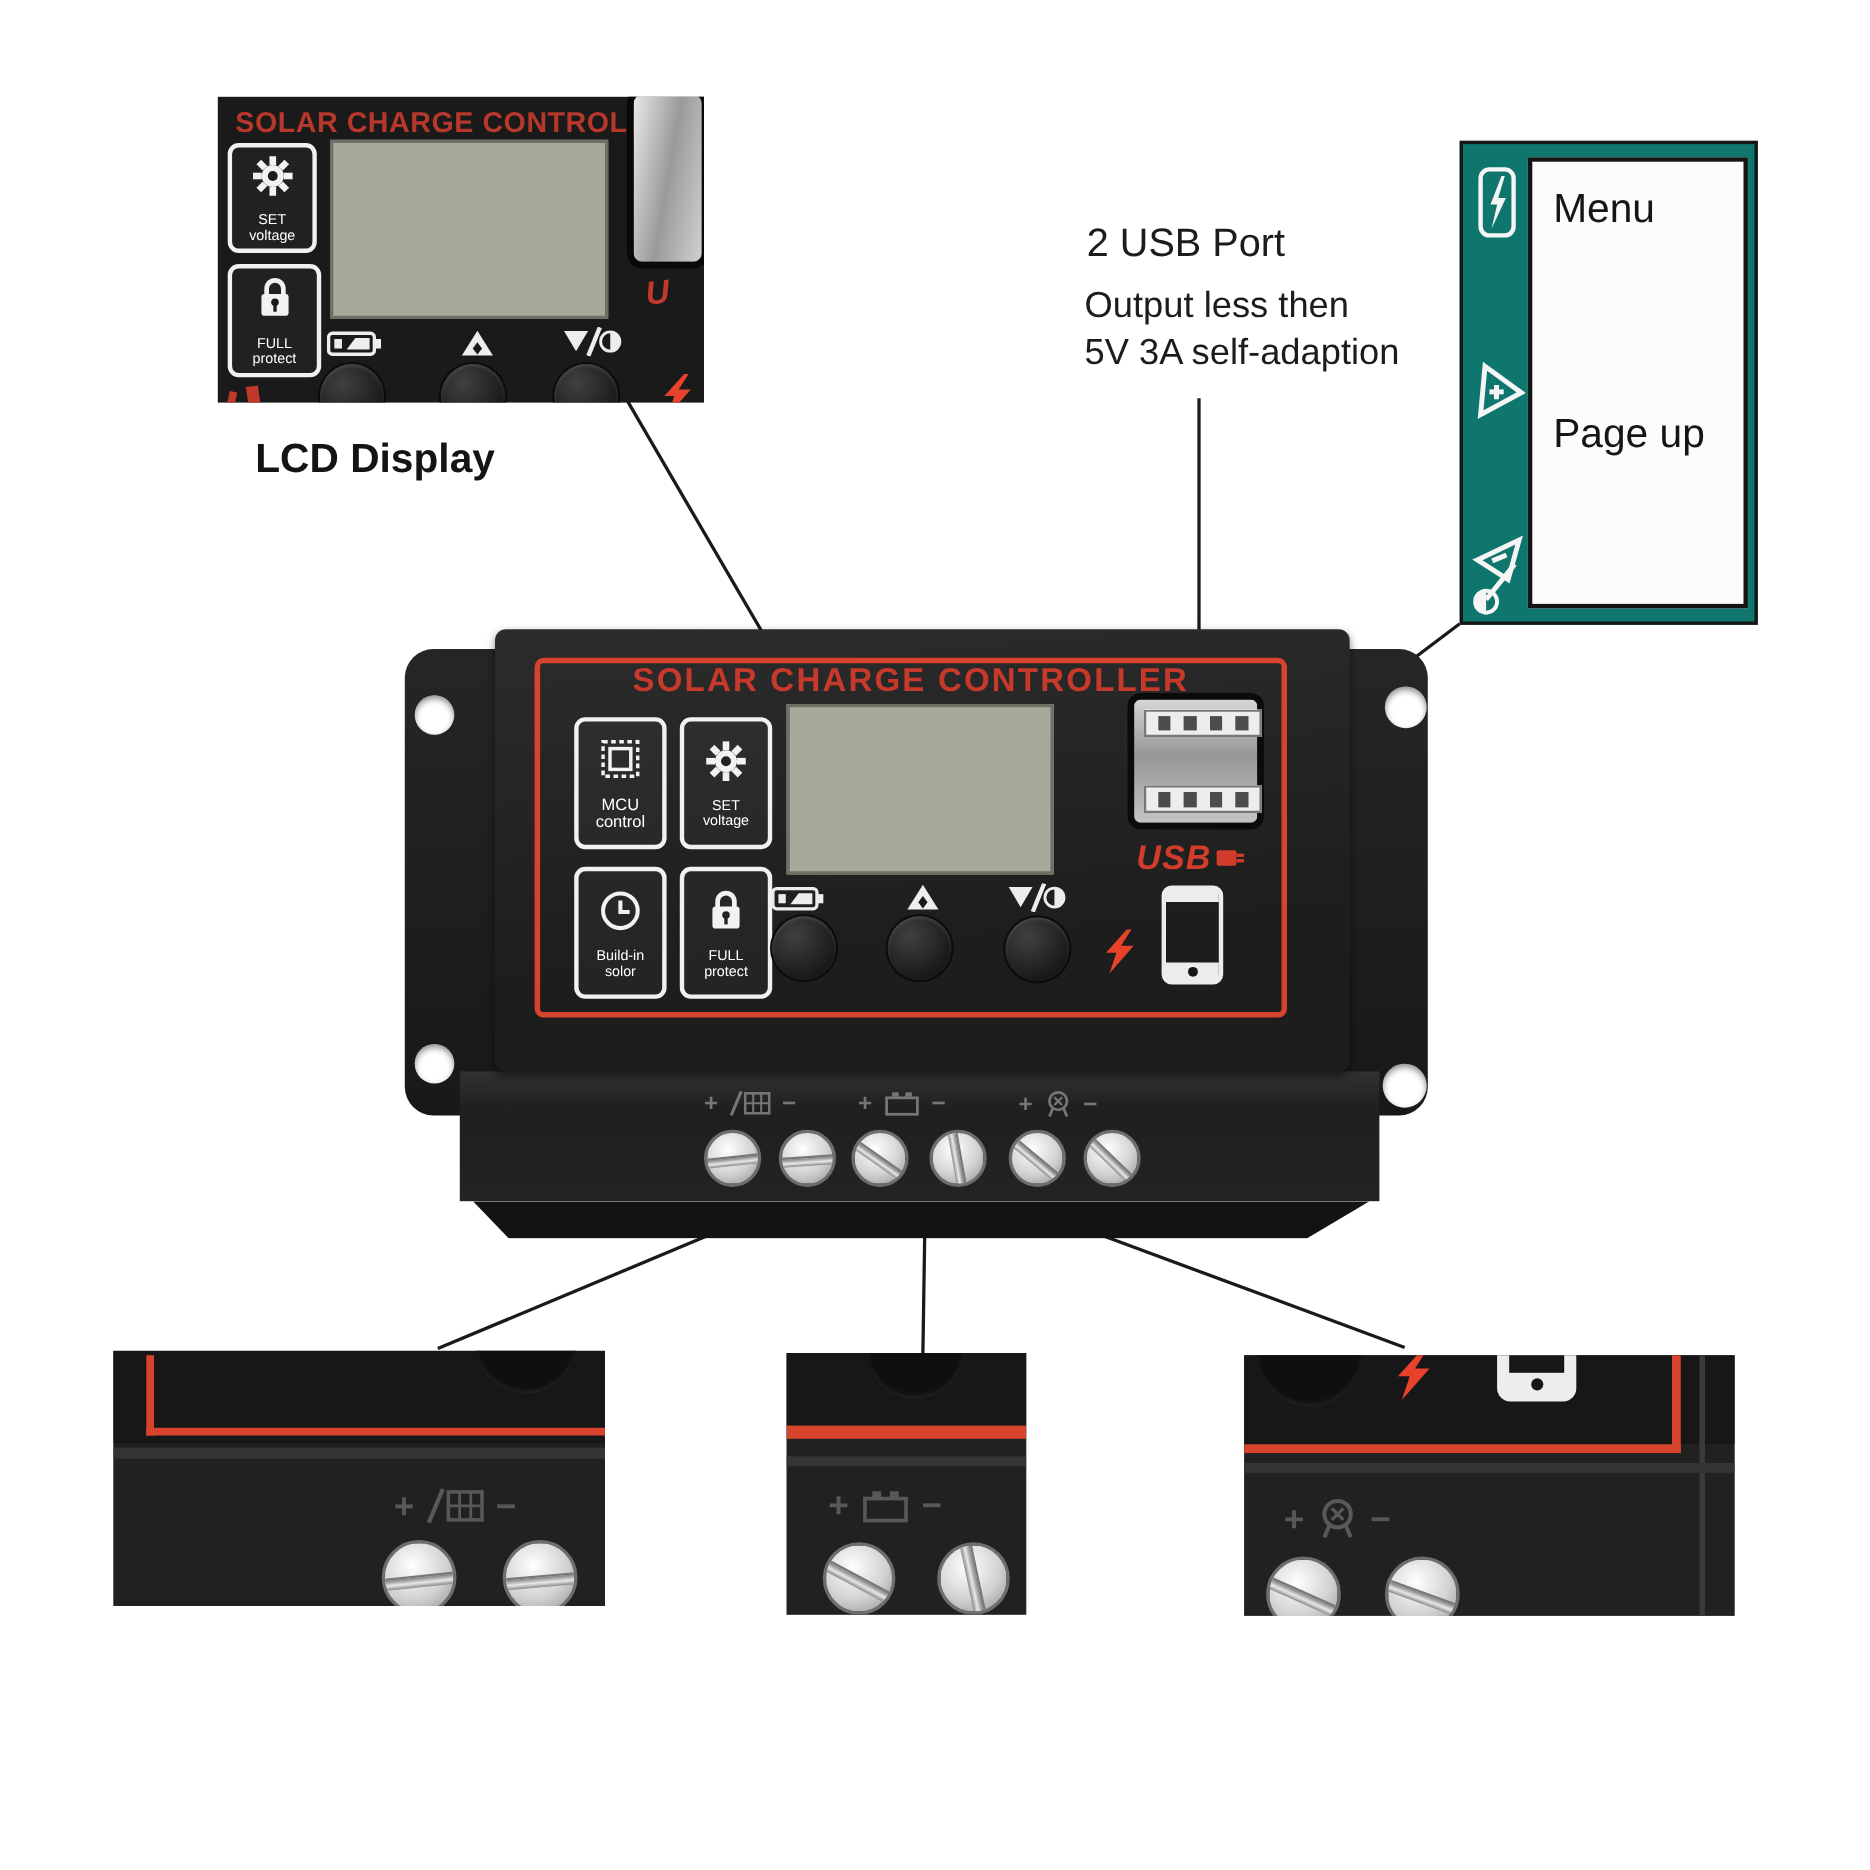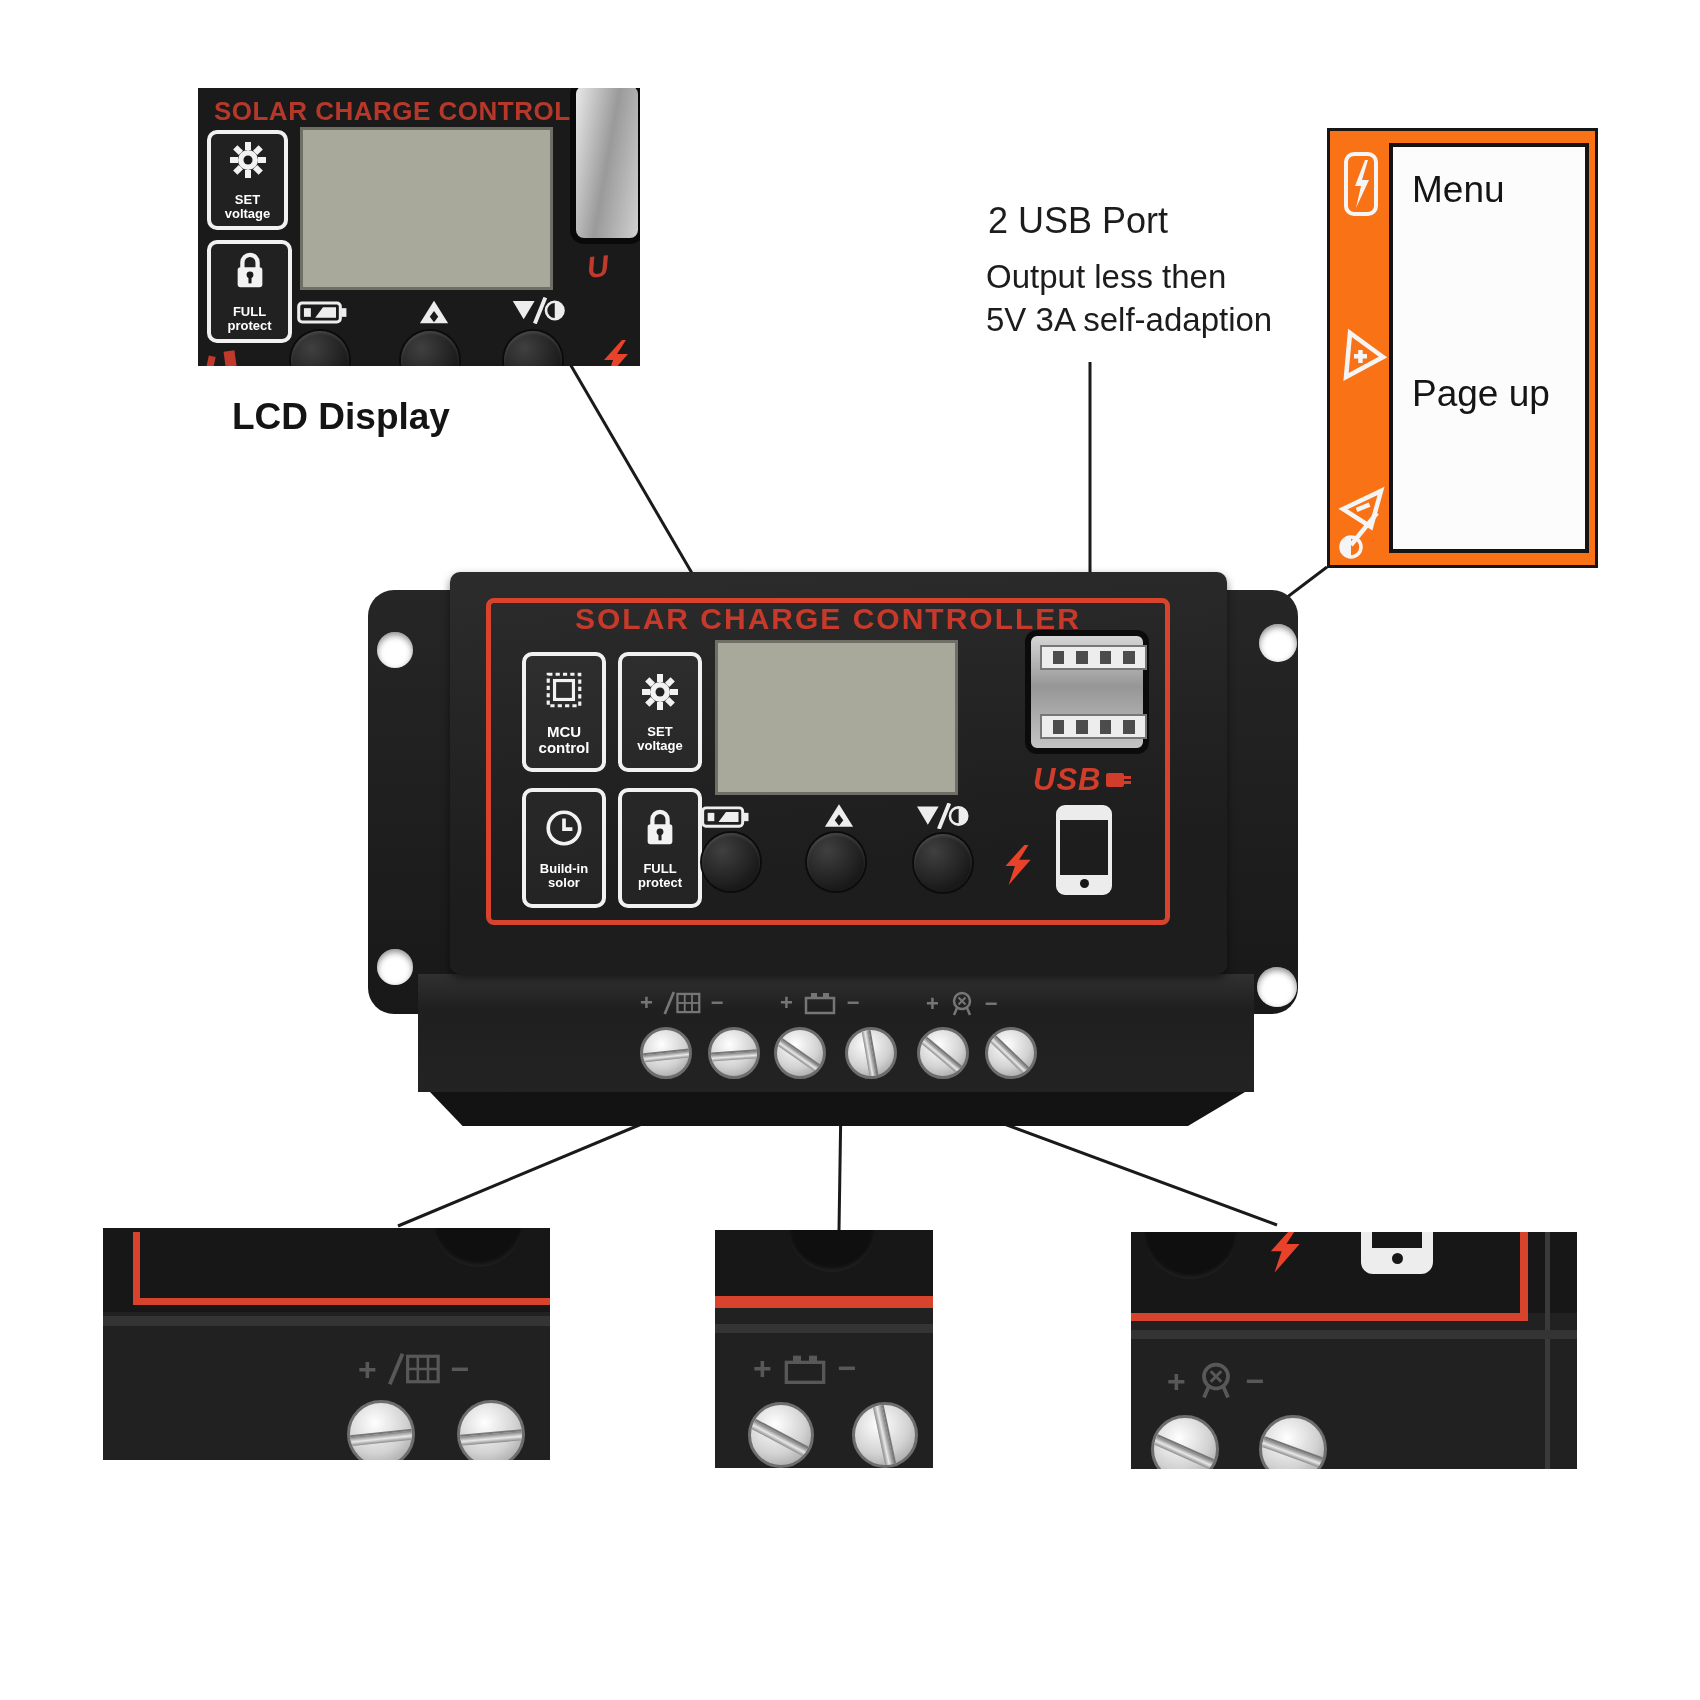--- a/index.html
+++ b/index.html
@@ -9,38 +9,38 @@
   .leads{position:absolute;left:0;top:0;width:1700px;height:1700px;z-index:1}
   .leads line{stroke:#1a1a1a;stroke-width:3}
   
   .hole{position:absolute;background:#fff;border-radius:50%;
         box-shadow:inset 0 3px 6px rgba(0,0,0,.45)}
   .btn{position:absolute;border-radius:50%;
        background:radial-gradient(circle at 35% 30%,#404040,#191919 72%);
        box-shadow:0 0 0 2px #0c0c0c, inset 0 2px 3px rgba(255,255,255,.12)}
   .badge{position:absolute;border:4px solid #f1f1f1;border-radius:10px;
          display:flex;flex-direction:column;align-items:center;justify-content:center;
-         gap:13px;color:#fff;font-weight:bold;text-align:center;background:rgba(255,255,255,.03)}
+         gap:13px;color:#fff;font-weight:normal;text-align:center;background:rgba(255,255,255,.03)}
   .badge .lbl{white-space:pre-line;line-height:1.05}
   .redframe{position:absolute;border:5px solid #d8432e;border-radius:8px}
   .screw{position:absolute;border-radius:50%;overflow:hidden;border:3px solid #6d6d6d;
          background:radial-gradient(circle at 40% 32%,#ffffff,#d2d2d2 55%,#909090)}
   .screw .slot{position:absolute;left:-12%;top:46%;width:124%;height:7px;
                background:linear-gradient(#808080,#e8e8e8 55%,#8a8a8a);border-top:2px solid #777}
   .tgroup{position:absolute;display:flex;align-items:center;gap:9px;font-weight:bold}
   .pre{white-space:pre-line}
   
   .closeup-lcd{position:absolute;left:198px;top:88px;width:442px;height:278px;
                background:#1a1a1a;overflow:hidden;z-index:2}
   .closeup-title{position:absolute;left:8px;top:8px;width:426px;text-align:center;
                  color:#b5382b;font-weight:bold;font-size:26px;letter-spacing:.5px;white-space:nowrap}
   .lcd-screen{position:absolute;background:#a8a89b;box-shadow:inset 0 0 0 3px #6f6f66}
   
   .legend{position:absolute;left:1327px;top:128px;width:271px;height:440px;
-          background:#f97316;border:3px solid #161616;box-sizing:border-box;z-index:2}
+          background:#0f766e;border:3px solid #161616;box-sizing:border-box;z-index:2}
   .legend-white{position:absolute;left:59px;top:12px;width:192px;height:402px;
                 background:#fcfcfc;border:4px solid #141414}
   .legend-label{position:absolute;left:82px;color:#151515;font-size:37px;line-height:1.24}
   
   .device{position:absolute;left:368px;top:572px;width:930px;height:556px;z-index:2}
   .dev-body{position:absolute;left:0;top:18px;width:930px;height:424px;
             background:linear-gradient(#262626,#181818);border-radius:26px}
   .dev-face{position:absolute;left:82px;top:0;width:777px;height:402px;
             background:linear-gradient(175deg,#2c2c2c,#1d1d1d 70%);border-radius:10px;
             box-shadow:0 4px 8px rgba(0,0,0,.5)}

